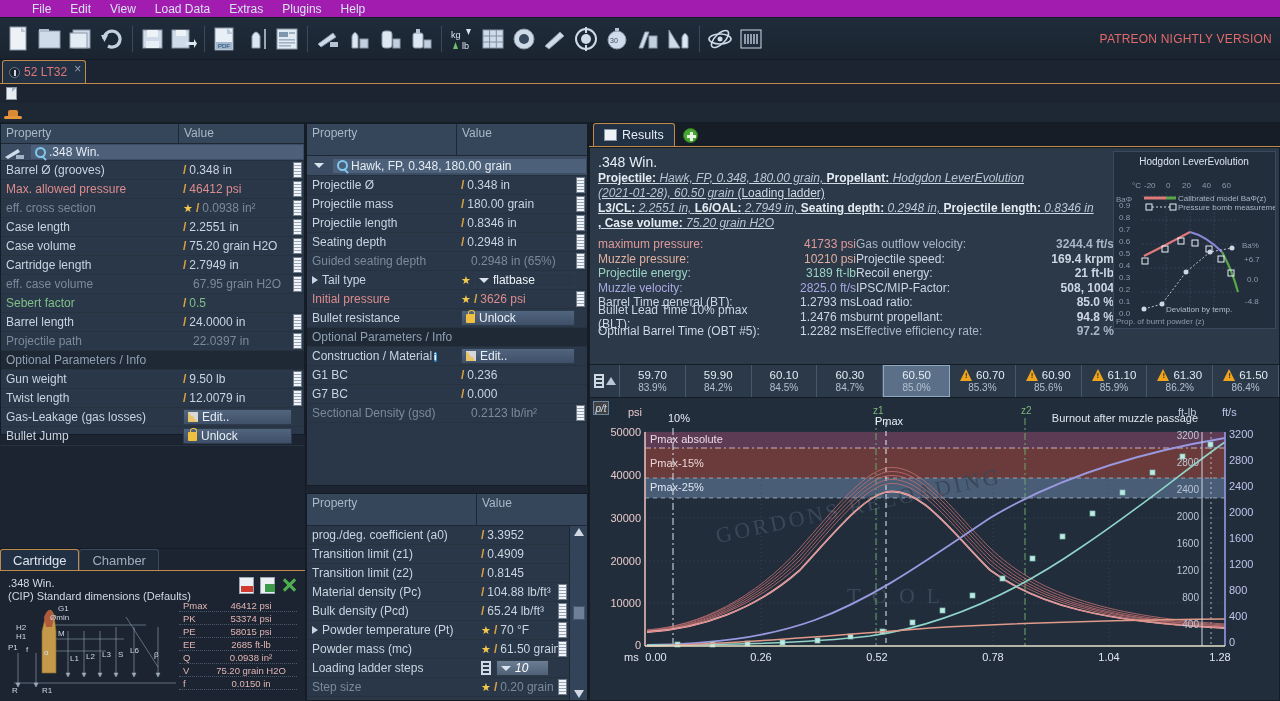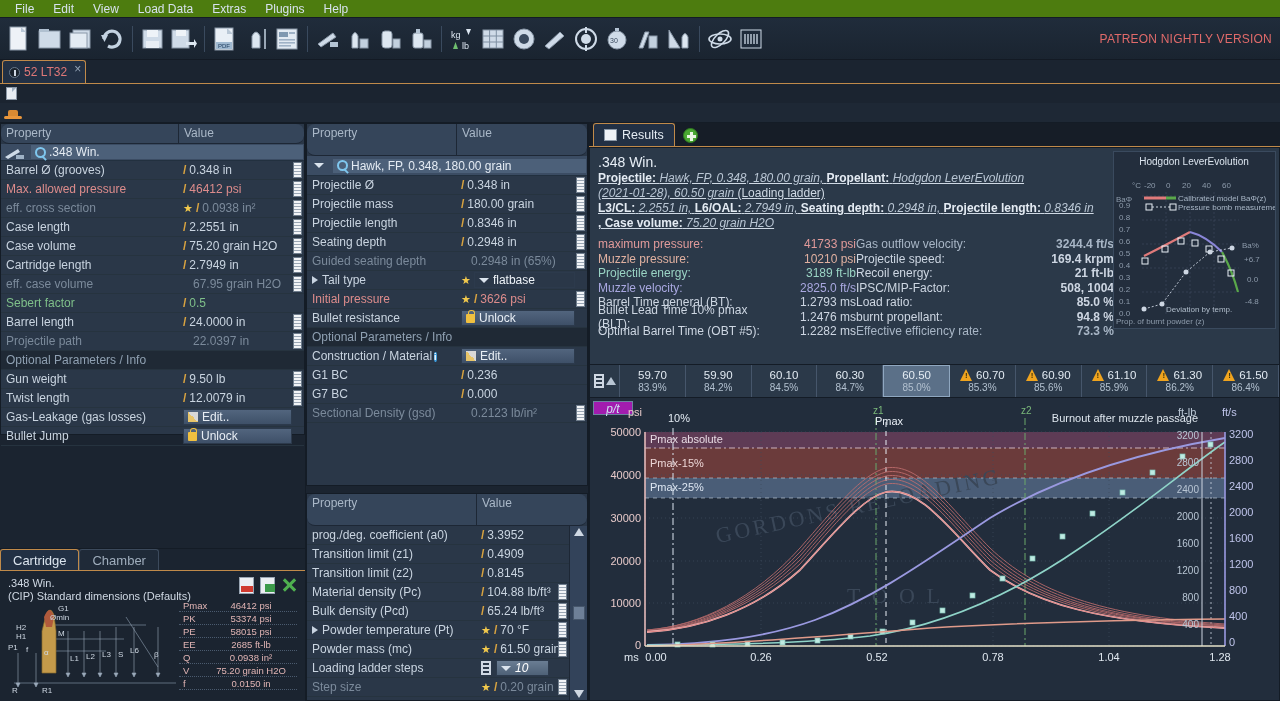--- a/index.html
+++ b/index.html
@@ -6,22 +6,22 @@
   body {
     width:1280px; height:701px; overflow:hidden;
     background:#1b2430;
     font-family:"Liberation Sans", sans-serif;
     font-size:12px;
     color:#c9d4e0;
     position:relative;
   }
   
   .menubar{
-    height:18px; background:#4d7c0f; display:flex; align-items:center;
-    padding-left:6px; gap:1px; border-bottom:1px solid #141c26;
+    height:18px; background:#a21caf; display:flex; align-items:center;
+    padding-left:23px; gap:1px; border-bottom:1px solid #141c26;
   }
   .menubar .mi{ padding:2px 9px; color:#d7e2ee; font-size:12px; cursor:default;}
 
   
   .toolbar{
     height:42px; background:linear-gradient(180deg,#202c3b 0%, #1a2430 100%);
     display:flex; align-items:center; padding-left:4px; gap:1px;
     border-bottom:1px solid #131a24; position:relative;
   }
   .tb-btn{
@@ -69,21 +69,21 @@
   
   .col-left{ width:305px; display:flex; flex-direction:column; background:#1b2430;}
   .col-mid { width:283px; display:flex; flex-direction:column; background:#1b2430;
              border-left:1px solid #141c26;}
   .col-right{ flex:1; display:flex; flex-direction:column; background:#161d27;
              border-left:1px solid #141c26;}
 
   
   .pgrid{ background:#2a3748; border:1px solid #141c26; display:flex; flex-direction:column;}
   .pghead{ display:flex; height:32px; background:#35455a; border-bottom:1px solid #1d2735;
-           color:#aab8c8; font-size:12px;border-radius:8px; }
+           color:#aab8c8; font-size:12px; }
   .pghead .c1{ width:178px; padding-left:5px; line-height:19px; border-right:1px solid #1d2735;}
   .pghead .c2{ flex:1; padding-left:5px; line-height:19px;}
   .pgrow{ display:flex; height:19px; align-items:center; border-bottom:1px solid #26333f;
           position:relative; }
   .pgrow .name{ width:178px; padding-left:5px; white-space:nowrap; overflow:hidden;
                 font-size:12px; }
   .pgrow .val{ flex:1; padding-left:4px; white-space:nowrap; overflow:hidden; font-size:12px;
                display:flex; align-items:center; gap:3px;}
   .sep-bar{ background:#1f2935; color:#8c9aab; font-style:normal; }
   .sep-bar .name{ color:#8fa0b2; }
@@ -209,22 +209,22 @@
          vertical-align:middle;}
   .warn:before{content:"";position:absolute;left:0;top:0;border-left:6.5px solid transparent;
     border-right:6.5px solid transparent;border-bottom:12px solid #f0a41e;}
   .warn:after{content:"!";position:absolute;left:5px;top:2px;font-size:8px;color:#40340a;
     font-weight:bold;line-height:9px;}
   .lcell .toprow{display:flex;align-items:center;justify-content:center;}
 
   
   .chart-wrap{ flex:1; background:#222d3c; border:1px solid #141c26; border-top:none;
                position:relative; overflow:hidden;}
-  .ptbadge{ position:absolute; left:3px; top:3px; width:40px;height:14px;background:#a21caf;
-            border:1px solid #6d84a0; color:#cfe0f2; font-size:12px; text-align:center;
+  .ptbadge{ position:absolute; left:3px; top:3px; width:16px;height:14px;background:#404040;
+            border:1px solid #6d84a0; color:#cfe0f2; font-size:10px; text-align:center;
             line-height:14px; font-style:italic;}
   svg.chart{ position:absolute; left:0; top:0; }
   .wm{ font-family:"Liberation Serif", serif; fill:#3a4758; font-size:22px; letter-spacing:3px;}
 
   ::-webkit-scrollbar{width:11px;height:11px;}
   ::-webkit-scrollbar-track{background:#2a3748;}
   ::-webkit-scrollbar-thumb{background:#55677e;border:1px solid #1d2735;}
 </style>
 </head>
 <body>
@@ -961,21 +961,21 @@
             <div class="kv" style="color: rgb(205, 214, 226);">
               <div class="k">Load ratio:</div>
               <div class="v">85.0 %</div>
             </div>
             <div class="kv" style="color: rgb(205, 214, 226);">
               <div class="k">burnt propellant:</div>
               <div class="v">94.8 %</div>
             </div>
             <div class="kv" style="color: rgb(168, 182, 198);">
               <div class="k">Effective efficiency rate:</div>
-              <div class="v">73.3 %</div>
+              <div class="v">97.2 %</div>
             </div>
           </div>
       </div>
 
       <div class="inset">
         <svg width="161" height="176" viewBox="0 0 161 176">
           <text x="80" y="13" text-anchor="middle" font-size="10" fill="#dbe4ee" font-family="Liberation Sans">Hodgdon LeverEvolution</text>
           <g font-size="8" fill="#8d9bab" font-family="Liberation Sans">
             <text x="18" y="36">°C</text>
               <text x="30" y="36">-20</text>

